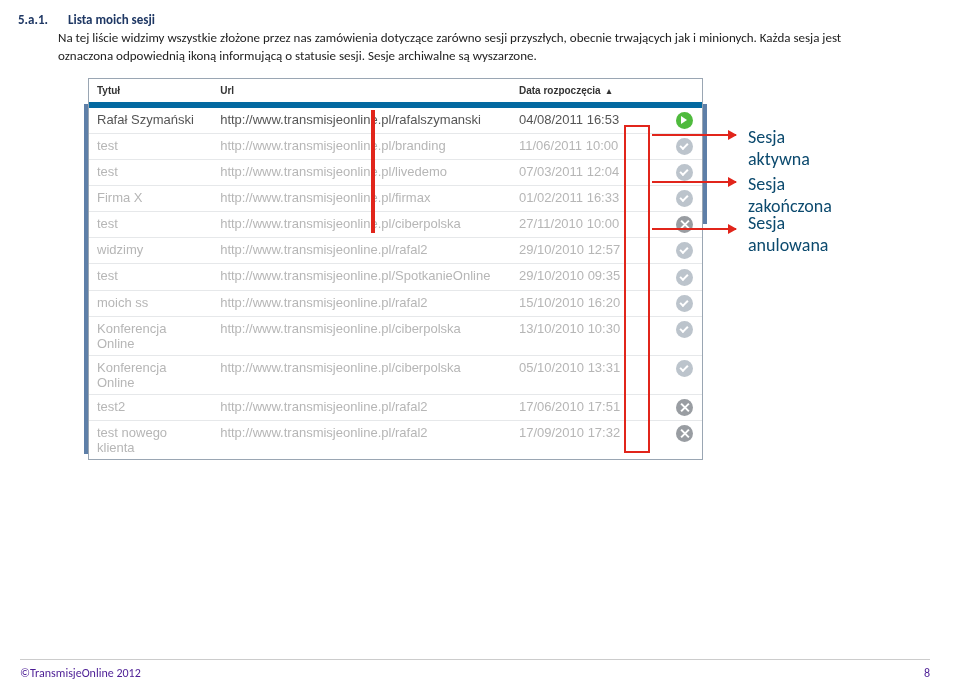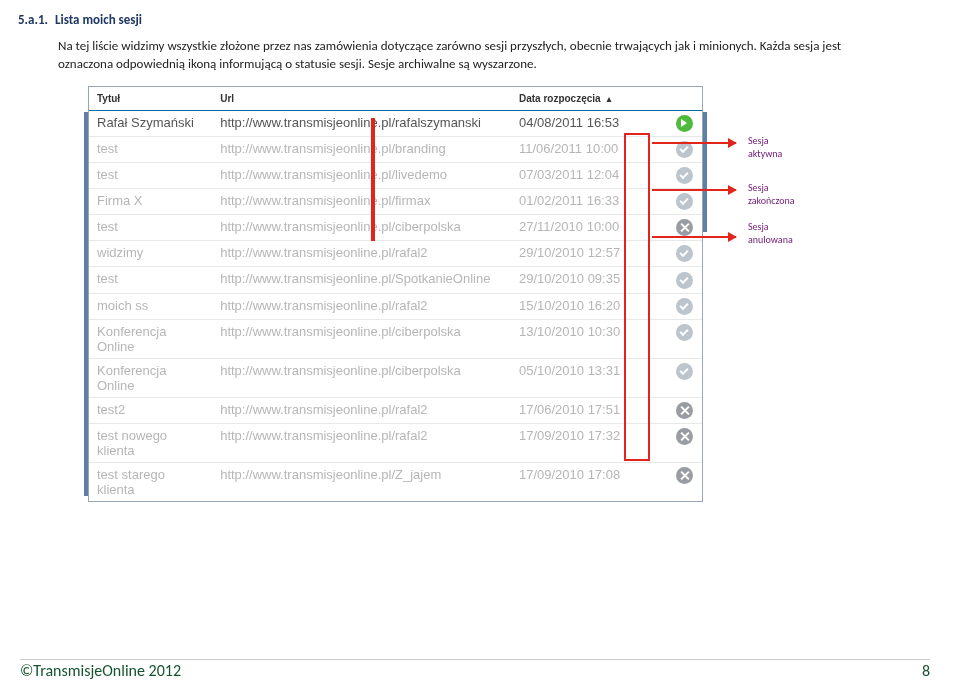--- a/index.html
+++ b/index.html
@@ -16,24 +16,24 @@
   .page { padding: 12px 40px 20px 18px; }
   .section-num {
     font-weight: bold;
     color: #1f3864;
     display: inline;
   }
   .section-title {
     font-weight: bold;
     color: #1f3864;
     display: inline;
-    margin-left: 4px;
+    margin-left: 17px;
   }
   .body-text {
-    margin: 10px 0 14px 40px;
+    margin: 2px 0 14px 40px;
     font-size: 13px;
     color: #222;
     line-height: 1.35;
     max-width: 820px;
   }
   .screenshot-wrap {
     margin-left: 70px;
     position: relative;
     width: 615px;
   }
@@ -52,21 +52,21 @@
     font-size: 11px;
   }
   .tbl-wrap { background:#fff; }
   table { border-collapse: collapse; width: 100%; }
   th {
     text-align: left;
     font-size: 10px;
     color: #333;
     font-weight: bold;
     padding: 6px 8px 6px 8px;
-    border-bottom: 1px solid #0369a1;
+    border-bottom: 6px solid #0369a1;
     background:#fff;
   }
   th.sortcol::after { content: "▴"; margin-left:6px; font-size:9px; color:#333;}
   td {
     font-size: 13px;
     color: #555;
     padding: 4px 8px 4px 8px;
     border-top: 1px solid #e6e8ea;
     vertical-align: top;
   }
@@ -112,28 +112,28 @@
     background:#e1251b;
     height:2px;
   }
   .red-arrow::after {
     content:""; position:absolute; right:-1px; top:-4px;
     border-top:5px solid transparent; border-bottom:5px solid transparent;
     border-left:9px solid #e1251b;
   }
   .ann-label {
     position:absolute;
-    font-size:10px; color:#701a75;
+    font-size:18px; color:#0c4a6e;
   }
 
   .footer {
     position:absolute;
     bottom:10px;
     left:20px; right:30px;
-    font-size:16px; color:#14532d;
+    font-size:12px; color:#4c1d95;
     display:flex; justify-content:space-between;
   }
   .foot-line { position:absolute; bottom:30px; left:20px; right:30px; height:1px; background:#ccc;}
 </style>
 </head>
 <body>
 
 <div class="page">
   <div>
     <span class="section-num">5.a.1.</span>
@@ -222,26 +222,20 @@
                 <td class="col-url">http://www.transmisjeonline.pl/rafal2</td>
                 <td class="col-date">17/06/2010 17:51</td>
                 <td class="col-status"><span class="status-ico ico-cancel"></span></td>
               </tr>
               <tr class="archived">
                 <td class="col-title">test nowego klienta</td>
                 <td class="col-url">http://www.transmisjeonline.pl/rafal2</td>
                 <td class="col-date">17/09/2010 17:32</td>
                 <td class="col-status"><span class="status-ico ico-cancel"></span></td>
               </tr>
-              <tr class="archived">
-                <td class="col-title">test starego klienta</td>
-                <td class="col-url">http://www.transmisjeonline.pl/Z_jajem</td>
-                <td class="col-date">17/09/2010 17:08</td>
-                <td class="col-status"><span class="status-ico ico-cancel"></span></td>
-              </tr>
             </tbody>
         </table>
       </div>
     </div>
 
     <div class="red-box" style="left:283px; top:32px; width:2px; height:123px;"></div>
     <div class="red-box" style="left:536px; top:47px; width:26px; height:328px;"></div>
 
     <div class="red-arrow" style="left:564px; top:56px; width:84px;"></div>
     <div class="ann-label" style="left:660px; top:48px;">Sesja aktywna</div>

